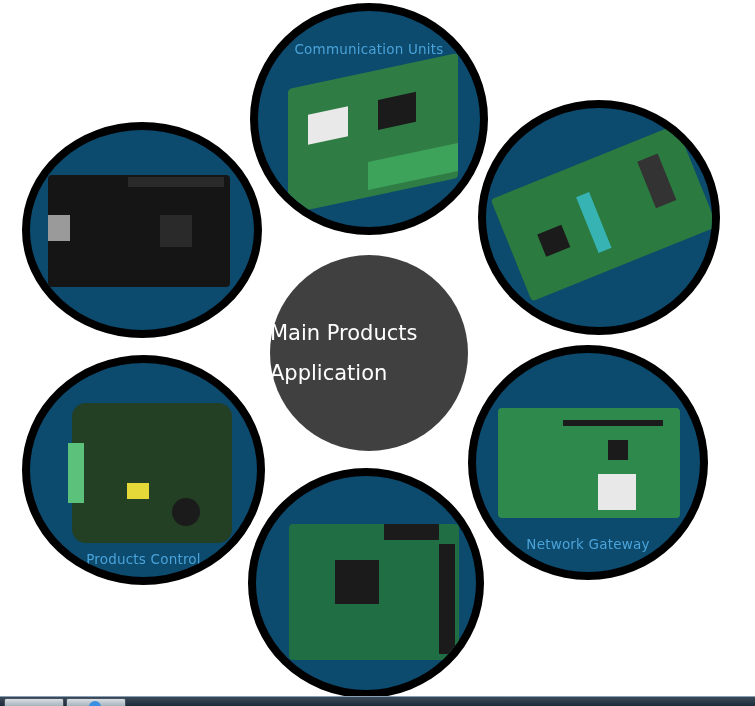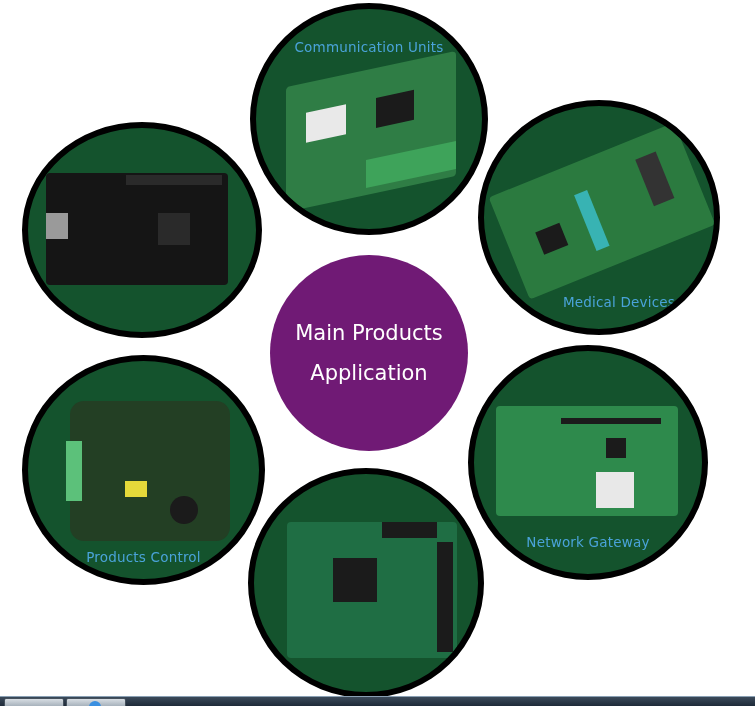--- a/index.html
+++ b/index.html
@@ -1,20 +1,20 @@
 <!DOCTYPE html>
 <html><head>
 <meta charset="utf-8">
 <style>
   html,body{margin:0;padding:0;}
   body{width:755px;height:706px;position:relative;overflow:hidden;background:#ffffff;font-family:"DejaVu Sans","Liberation Sans",sans-serif;}
-  .ring{position:absolute;border:6px solid #000000;border-radius:50%;box-sizing:border-box;background:#14532d;overflow:hidden;}
+  .ring{position:absolute;border:8px solid #000000;border-radius:50%;box-sizing:border-box;background:#0c4a6e;overflow:hidden;}
   .label{position:absolute;left:0;right:0;text-align:center;color:#4aa3d9;font-size:13.5px;letter-spacing:0.2px;}
   .board{position:absolute;border-radius:4px;}
-  .center{position:absolute;left:270px;top:255px;width:198px;height:196px;border-radius:50%;background:#701a75;color:#fff;text-align:center;}
+  .center{position:absolute;left:270px;top:255px;width:198px;height:196px;border-radius:50%;background:#404040;color:#fff;text-align:left;}
   .center .t1{position:absolute;top:66px;left:0;right:0;font-size:21px;}
   .center .t2{position:absolute;top:106px;left:0;right:0;font-size:21px;}
   .chip{position:absolute;background:#1b1b1b;}
   .taskbar{position:absolute;left:0;top:696px;width:755px;height:10px;background:linear-gradient(#3b4a5a,#1b2735);border-top:1px solid #8aa0b4;}
   .tb-btn{position:absolute;top:1px;height:9px;background:linear-gradient(#d7dde3,#9aa6b1);border:1px solid #44505c;border-radius:2px;}
 </style>
 </head>
 <body>
 
 <div class="ring" style="left:250px;top:3px;width:238px;height:232px;">
@@ -33,21 +33,20 @@
     <div class="chip" style="left:80px;top:2px;width:96px;height:10px;background:#2a2a2a;"></div>
   </div>
 </div>
 
 <div class="ring" style="left:478px;top:100px;width:242px;height:235px;">
   <div class="board" style="left:18px;top:50px;width:200px;height:110px;background:#2b7a3f;transform:rotate(-22deg);">
     <div class="chip" style="left:80px;top:30px;width:14px;height:60px;background:#38b3b3;"></div>
     <div class="chip" style="left:30px;top:50px;width:26px;height:24px;"></div>
     <div class="chip" style="left:150px;top:20px;width:22px;height:50px;background:#333;"></div>
   </div>
-  <div class="label" style="top:188px;left:40px;">Medical Devices</div>
 </div>
 
 <div class="center">
   <div class="t1">Main Products</div>
   <div class="t2">Application</div>
 </div>
 
 <div class="ring" style="left:22px;top:355px;width:243px;height:230px;">
   <div class="board" style="left:42px;top:40px;width:160px;height:140px;background:#233f24;border-radius:14px;">
     <div class="chip" style="left:-4px;top:40px;width:16px;height:60px;background:#5cc17a;"></div>

